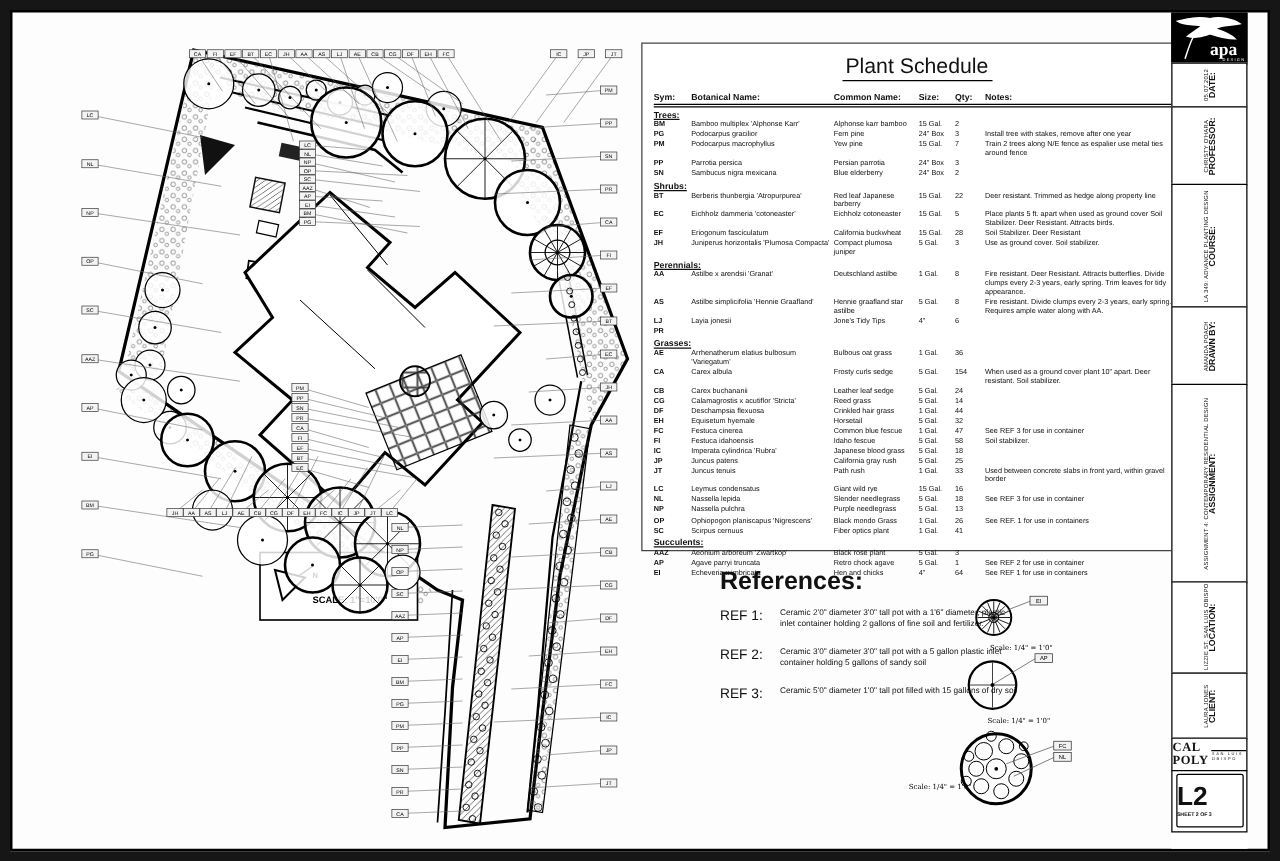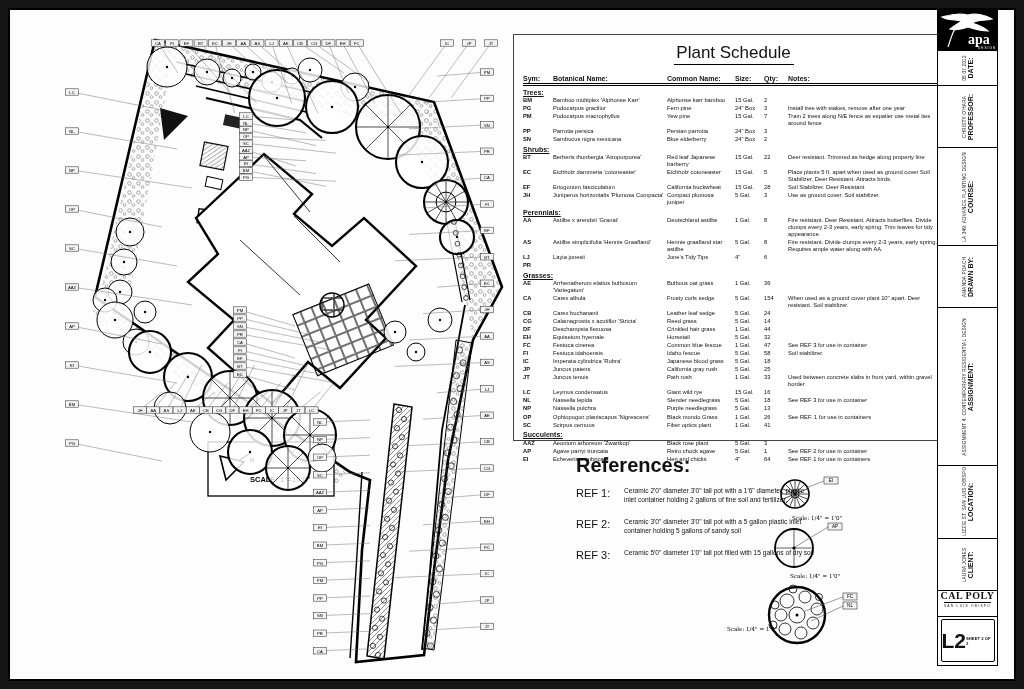--- a/index.html
+++ b/index.html
@@ -29,26 +29,26 @@
   .ref-diagram{position:absolute;}
   
   #titleblock{position:absolute;right:16px;top:0;width:61px;height:669px;background:#fff;}
   .tb-cell{position:relative;border:1.6px solid #000;box-sizing:border-box;margin-top:-1.6px;
            background:#fff;overflow:hidden;}
   .tb-rot{position:absolute;left:50%;top:50%;transform:translate(-50%,-50%) rotate(-90deg);
           text-align:center;}
   .tb-value{font-size:4.7px;letter-spacing:0.2px;white-space:nowrap;}
   .tb-label{font-size:7px;font-weight:bold;white-space:nowrap;}
   #tb-logo{height:42px;border:1.6px solid #000;box-sizing:border-box;background:#000;position:relative;}
-  #tb-calpoly{height:27px;display:flex;flex-direction:column;align-items:center;}
+  #tb-calpoly{height:27px;display:flex;flex-direction:row;align-items:center;}
   #tb-calpoly .cp-name{font-family:"Liberation Serif",serif;font-size:10px;font-weight:bold;letter-spacing:0.5px;line-height:1;}
   #tb-calpoly .cp-sub{font-size:3.2px;letter-spacing:1.3px;border-top:0.8px solid #000;margin-top:1px;padding-top:0.5px;}
   #tb-sheetno{height:50px;}
   #tb-sheetno .inner{margin:2.5px;border:1.2px solid #000;height:calc(100% - 5px);box-sizing:border-box;
-           display:flex;flex-direction:row;align-items:center;justify-content:center;border-radius:2px;}
+           display:flex;flex-direction:column;align-items:flex-start;justify-content:center;border-radius:2px;}
   #tb-sheetno .code{font-size:21px;font-weight:bold;line-height:1;}
   #tb-sheetno .lbl{font-size:4.2px;font-weight:bold;margin-top:1px;}
 </style>
 </head>
 <body>
 
 <div id="sheet">
 
   <svg id="plan-svg" width="945" height="669" viewBox="0 0 945 669">
     <defs>

